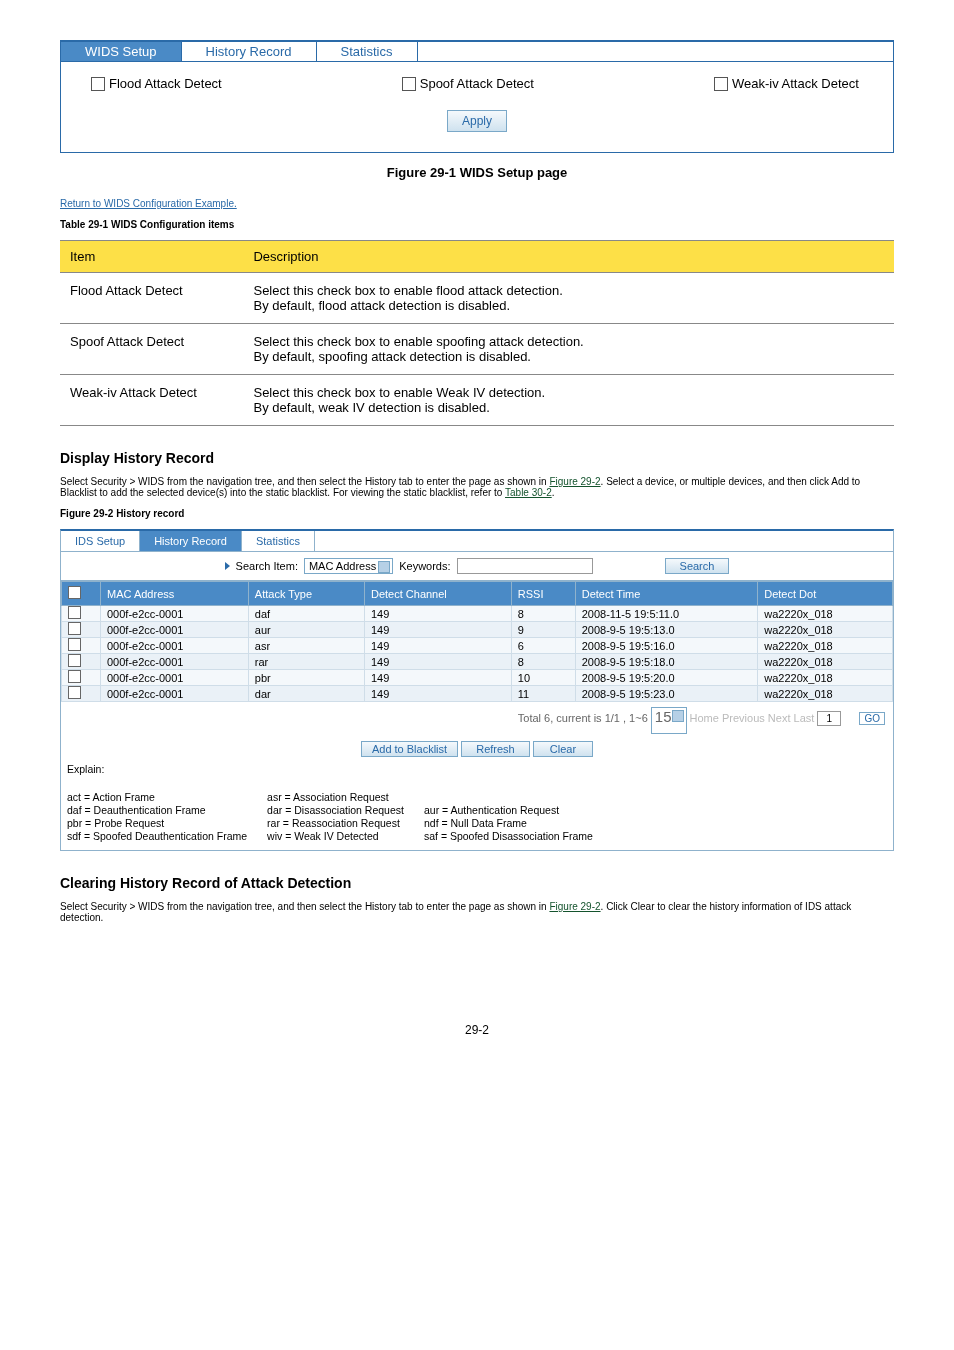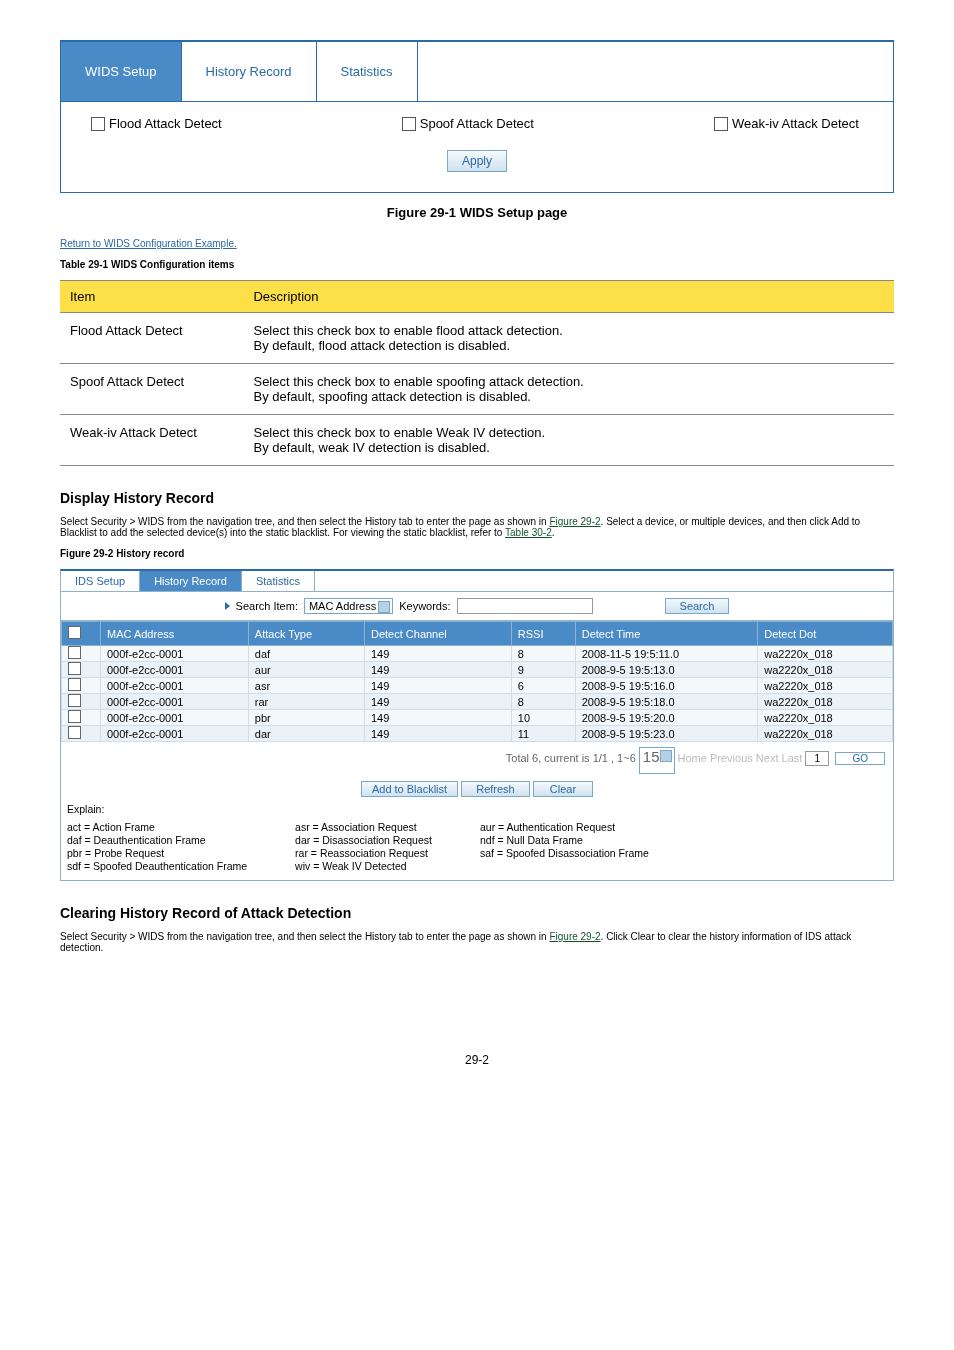--- a/index.html
+++ b/index.html
@@ -13,21 +13,21 @@
   .figure1 {
     border: 1px solid #2a6aa8;
     border-top: 2px solid #2a6aa8;
     margin-bottom: 12px;
   }
   .tabs1 {
     display: flex;
     border-bottom: 1px solid #2a6aa8;
   }
   .tab {
-    padding: 22px 24px;
+    padding: 2px 24px;
     font-size: 13px;
     color: #2a6aa8;
     border-right: 1px solid #2a6aa8;
     cursor: pointer;
   }
   .tab.active {
     background: #4a8ac6;
     color: #fff;
   }
   .fig1-body {
@@ -192,44 +192,45 @@
     background: #fff;
   }
   .pager-row {
     text-align: right;
     font-size: 11px;
     padding: 5px 8px;
     color: #666;
   }
   .pager-row .gobtn {
     border: 1px solid #7aa8c8;
-    padding: 0 16px;
+    padding: 0 4px;
     font-size: 10px;
     color: #2a6aa8;
     cursor: pointer;
-    margin-left: 3px;
+    margin-left: 15px;
   }
   .pager-row input {
     width: 18px;
     border: 1px solid #999;
     font-size: 10px;
     text-align: center;
   }
   .action-row {
     text-align: center;
     padding: 4px 0 8px 0;
   }
   .explain {
     font-size: 10.5px;
     padding: 0 6px 8px 6px;
   }
   .explain-cols {
     display: flex;
-    gap: 48px;
-    margin-top: 6px;
+    gap: 20px;
+    margin-top: 16px;
+    align-items: flex-end;
   }
   .explain-col {
     display: flex;
     flex-direction: column;
     gap: 1px;
   }
   .inline-link {
     color: #14532d;
     text-decoration: underline;
   }

